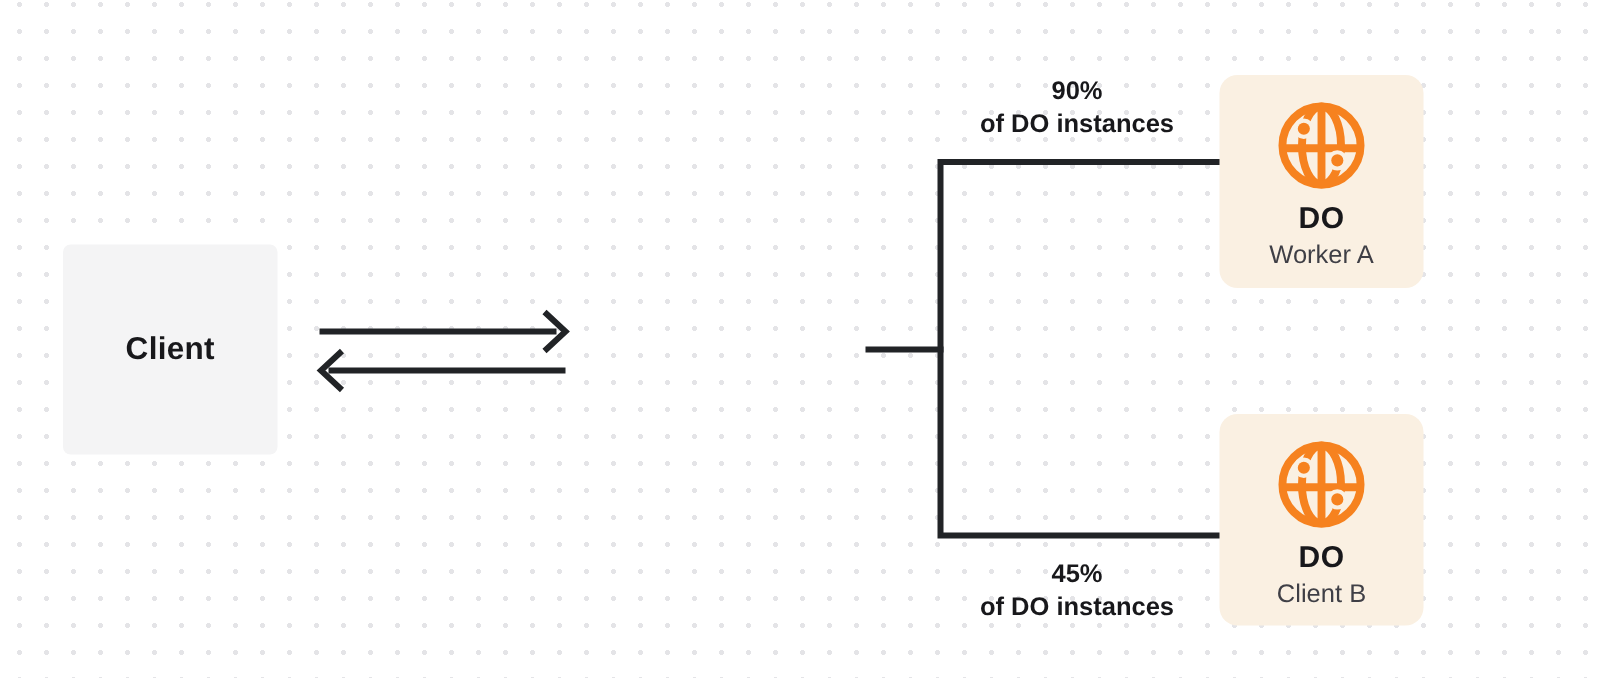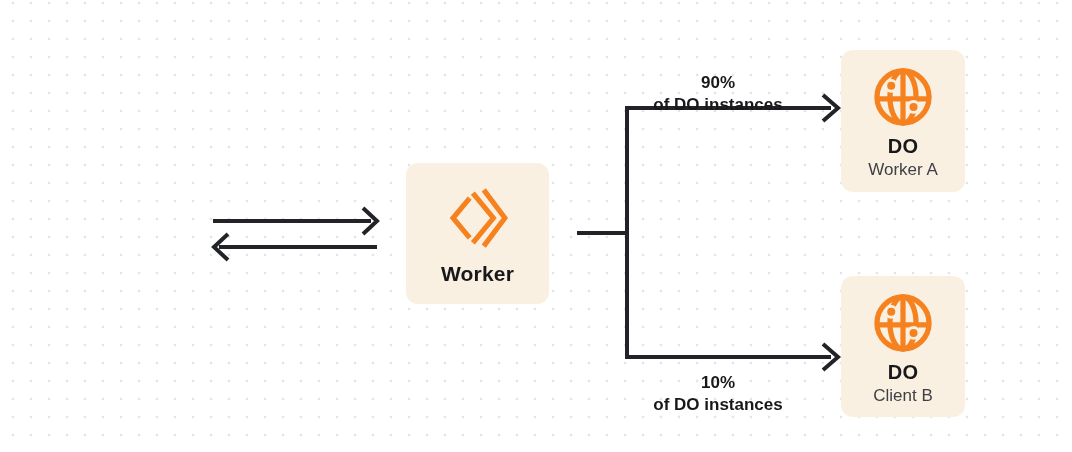--- a/index.html
+++ b/index.html
@@ -68,22 +68,22 @@
     gap: 12px;
     padding-top: 4px;
   }
   .node-worker .node-label {
     font-size: 21px;
     font-weight: 700;
     color: var(--text-dark);
     letter-spacing: 0.2px;
   }
   .node-do {
-    left: 841px;
-    width: 124px; height: 142px;
+    left: 813px;
+    width: 136px; height: 142px;
     background: var(--box-cream);
     border-radius: 12px;
     gap: 2px;
     padding-top: 4px;
   }
   .node-do-a { top: 50px; }
   .node-do-b { top: 276px; height: 141px; }
   .node-do .node-title {
     font-size: 20px;
     font-weight: 700;
@@ -103,21 +103,21 @@
   .edge-label {
     position: absolute;
     left: 608px;
     width: 220px;
     text-align: center;
     font-size: 17px;
     line-height: 22px;
     font-weight: 700;
     color: var(--text-dark);
   }
-  .edge-label-top { top: 50px; margin-top: 22px; }
+  .edge-label-top { top: 50px; }
   .edge-label-bottom { top: 372px; }
   .edge-label span { display: block; }
 </style>
 </head>
 <body>
 
 <div class="canvas">
 
   <svg class="connectors" viewBox="0 0 1072 452" aria-hidden="true">
 
@@ -129,31 +129,24 @@
 
     <path d="M577,233 H629"></path>
 
     <path d="M831,108 L627,108 L627,357 L831,357"></path>
 
     <path d="M823,95 L838,108 L823,121"></path>
 
     <path d="M823,344 L838,357 L823,370"></path>
   </svg>
 
+  <div class="node node-client">
+    <span class="node-label">Client</span>
+  </div>
 
-  <div class="node node-worker">
-    <svg class="icon-workers" viewBox="0 0 100 100" aria-hidden="true">
-      <g fill="none" stroke="var(--accent-orange)" stroke-width="8" stroke-linecap="butt" stroke-linejoin="miter">
-        <path d="M37,19 L11,50 L37,81"></path>
-        <path d="M42,11 L74,50 L42,89"></path>
-        <path d="M59,6 L92,50 L59,94"></path>
-      </g>
-    </svg>
-    <span class="node-label">Worker</span>
-  </div>
 
   <div class="node node-do node-do-a">
     <svg class="icon-globe" viewBox="0 0 100 100" aria-hidden="true">
       <g fill="none" stroke="var(--accent-orange)" stroke-width="8.5">
         <circle cx="50" cy="50" r="42"></circle>
         <line x1="50" y1="8" x2="50" y2="92"></line>
         <ellipse cx="50" cy="50" rx="21" ry="42"></ellipse>
         <line x1="8" y1="53" x2="92" y2="53"></line>
       </g>
       <circle cx="31" cy="32" r="11" fill="var(--box-cream)"></circle>
@@ -180,17 +173,17 @@
     </svg>
     <span class="node-title">DO</span>
     <span class="node-subtitle">Client B</span>
   </div>
 
   <div class="edge-label edge-label-top">
     <span>90%</span>
     <span>of DO instances</span>
   </div>
   <div class="edge-label edge-label-bottom">
-    <span>10%</span>
+    <span>45%</span>
     <span>of DO instances</span>
   </div>
 
 </div>
 
 </body></html>

